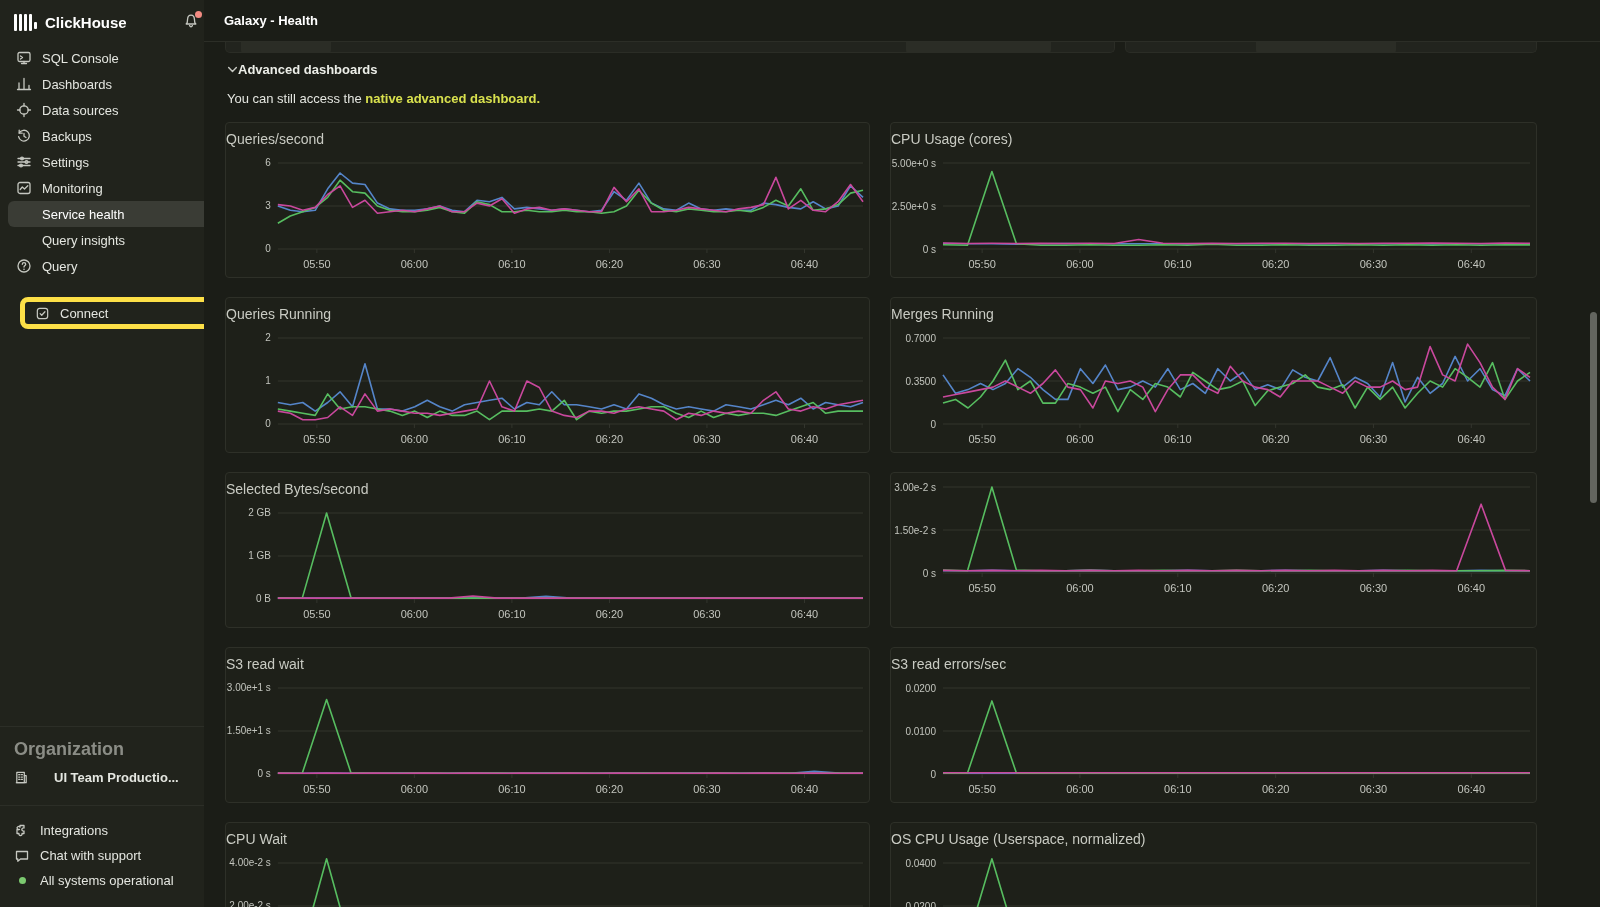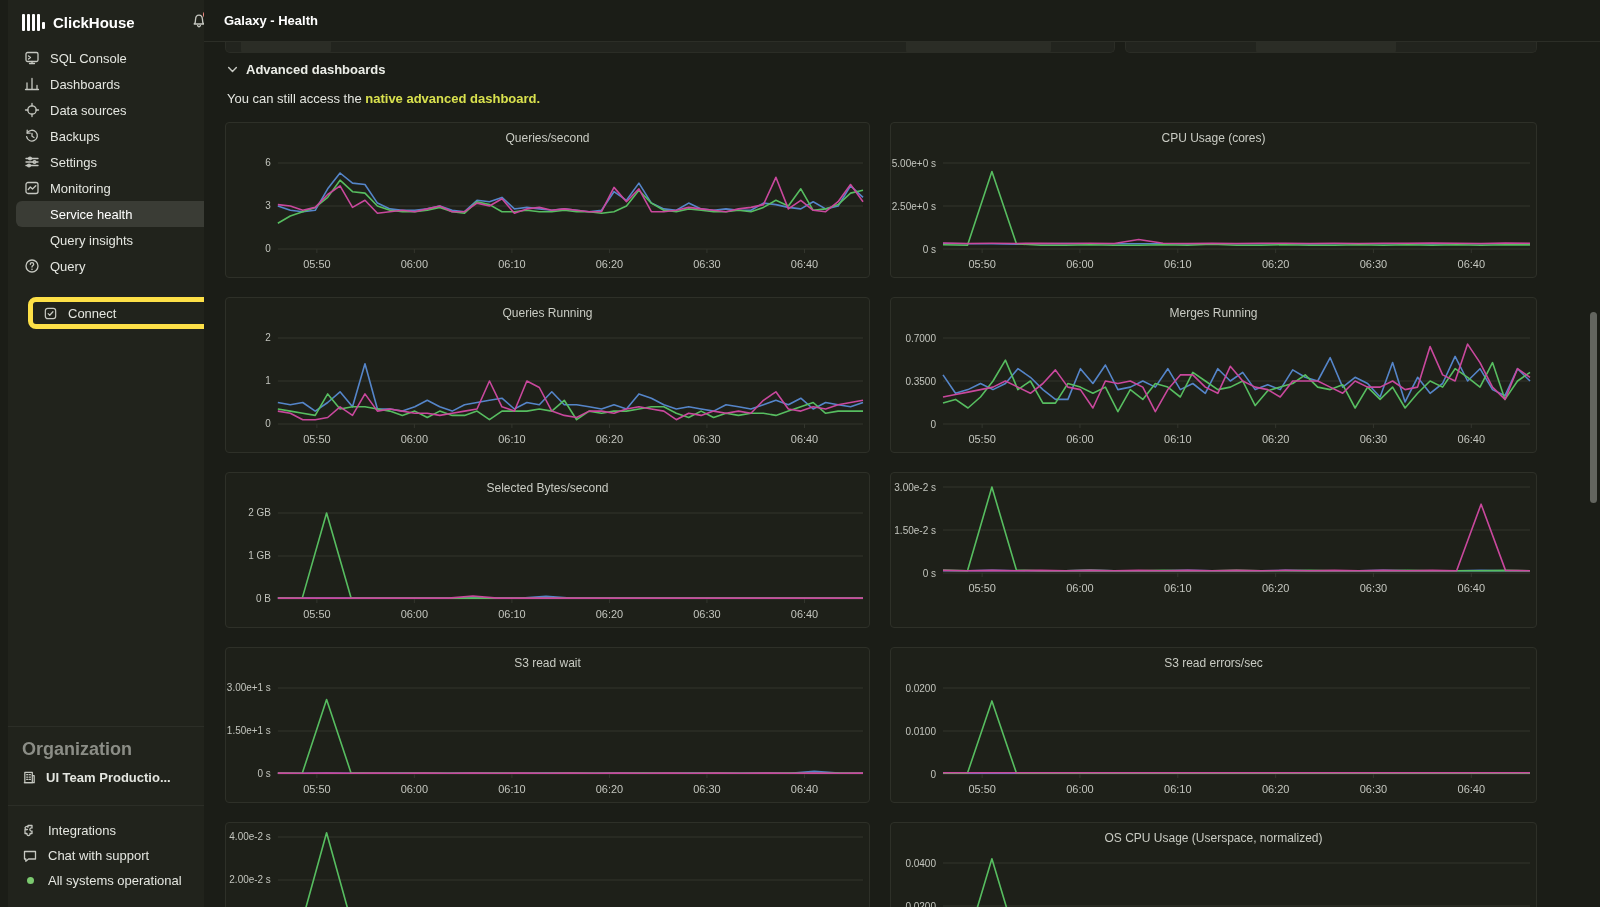--- a/index.html
+++ b/index.html
@@ -1,19 +1,19 @@
 <!DOCTYPE html>
 <html><head>
 <meta charset="utf-8">
 <style>
   html,body{margin:0;padding:0}
   body{width:1600px;height:907px;overflow:hidden;background:#1b1d17;color:#e4e6e0;
        font-family:"Liberation Sans",sans-serif;font-size:13px}
   
-  .sidebar{position:fixed;left:8px;top:0;bottom:0;width:244px;background:#21231c;
+  .sidebar{position:fixed;left:0;top:0;bottom:0;width:244px;background:#21231c;
            border-right:1px solid #2c2e27;display:flex;flex-direction:column;box-sizing:border-box}
   .side-top{display:flex;align-items:center;gap:8px;padding:11px 12px 8px 14px}
   .logo-bars{display:flex;align-items:flex-end;gap:2px;height:17px}
   .logo-bars i{display:block;width:3px;height:17px;background:#fff;border-radius:1px}
   .logo-bars i.short{height:7px;align-self:center;margin-top:6px}
   .brand{font-weight:bold;font-size:15px;color:#fff}
   .side-top .spacer{flex:1}
   .bell-wrap{position:relative;width:18px;height:18px}
   .bell-dot{position:absolute;right:-1px;top:-2px;width:7px;height:7px;border-radius:50%;background:#f28b82}
   .avatar{width:22px;height:22px;border-radius:50%;background:#a2a6ac;color:#2e3033;font-size:10px;
@@ -25,39 +25,39 @@
   .nav{padding:4px 8px 0 8px}
   .nav-item{display:flex;align-items:center;gap:10px;height:26px;padding:0 8px;border-radius:6px;cursor:pointer;color:#e4e6e0}
   .nav-item .nicon{width:16px;height:16px;display:flex;align-items:center;justify-content:center}
   .nav-sub{height:26px;display:flex;align-items:center;padding-left:34px;border-radius:6px;cursor:pointer;color:#e4e6e0}
   .nav-sub.active{background:#3a3c35;color:#fff}
   .connect-btn{margin:18px 12px 0 12px;height:32px;border:5px solid #fde047;border-radius:8px;display:flex;
                align-items:center;gap:10px;padding:0 10px;cursor:pointer;box-sizing:border-box}
   .side-bottom{margin-top:auto}
   .org-sec{border-top:1px solid #2c2e27;padding:12px 12px 10px 14px}
   .org-label{color:#8b8d86;font-size:18px;font-weight:bold;margin-bottom:10px}
-  .org-item{display:flex;align-items:center;gap:9px;cursor:pointer}
+  .org-item{display:flex;align-items:center;gap:25px;cursor:pointer}
   .org-item .oname{flex:1;font-weight:bold;white-space:nowrap;overflow:hidden}
   .foot-sec{border-top:1px solid #2c2e27;margin-top:10px;padding:12px 8px 14px 8px}
   .foot-item{display:flex;align-items:center;gap:10px;height:25px;padding:0 6px;cursor:pointer}
   .status-dot{width:7px;height:7px;border-radius:50%;margin:0 4px 0 5px}
   
   .main{position:fixed;left:204px;top:0;right:0;bottom:0;background:#1b1d17}
   .main-header{height:42px;border-bottom:1px solid #2c2e27;display:flex;align-items:center;padding-left:20px;
                font-weight:bold;color:#fff;box-sizing:border-box}
   .content{position:relative}
   .cut-strip{position:absolute;top:0;height:11px;background:#22241e;border:1px solid #2b2d26;border-top:none;
              border-radius:0 0 5px 5px;box-sizing:border-box;overflow:hidden}
   .cut-strip .blk{position:absolute;top:0;height:11px;background:#2b2d26;border-radius:0 0 3px 3px}
-  .section-row{display:flex;align-items:center;gap:8px;padding:20px 0 0 23px;color:#eceee8;font-weight:bold;cursor:pointer}
+  .section-row{display:flex;align-items:center;gap:0;padding:20px 0 0 23px;color:#eceee8;font-weight:bold;cursor:pointer}
   .notice{padding:14px 0 0 23px;color:#e4e6e0}
   .notice a{color:#d9e14e;text-decoration:none;font-weight:bold;cursor:pointer}
   .grid{display:grid;grid-template-columns:645px 647px;column-gap:20px;row-gap:19px;margin:16px 0 0 21px}
   .card{height:156px;background:#1e2019;border:1px solid #2e3028;border-radius:4px;box-sizing:border-box}
-  .card-title{text-align:center;color:#c9cbc3;font-size:12px;padding-top:8px;height:18px}
+  .card-title{text-align:left;color:#c9cbc3;font-size:14px;padding-top:8px;height:18px}
   .card svg{display:block;width:100%;height:128px}
   svg text{font-family:"Liberation Sans",sans-serif}
   .scroll-thumb{position:fixed;right:3px;top:312px;width:7px;height:191px;background:#63655f;border-radius:4px;cursor:pointer}
   .icon-stroke{stroke:#c6c8c1;stroke-width:1.3;fill:none;stroke-linecap:round;stroke-linejoin:round}
 </style>
 </head>
 <body>
 
 <div class="sidebar">
   <div class="side-top">
@@ -426,20 +426,21 @@
             <line x1="482.4471" y1="100" x2="482.4471" y2="104" stroke="#33352d" vector-effect="non-scaling-stroke"></line>
             <text x="482.4471" y="119" text-anchor="middle" font-size="11" fill="#c3c5be">06:30</text>
             <line x1="580.3000000000001" y1="100" x2="580.3000000000001" y2="104" stroke="#33352d" vector-effect="non-scaling-stroke"></line>
             <text x="580.3000000000001" y="119" text-anchor="middle" font-size="11" fill="#c3c5be">06:40</text>
             <polyline points="52.0,99.1 76.5,99.1 100.9,99.1 125.4,99.1 149.8,99.1 174.3,99.1 198.8,99.1 223.2,99.1 247.7,99.1 272.1,99.1 296.6,99.1 321.0,99.1 345.5,99.1 370.0,99.1 394.4,99.1 418.9,99.1 443.3,99.1 467.8,99.1 492.3,99.1 516.7,99.1 541.2,99.1 565.6,99.1 590.1,99.1 614.5,99.1 639.0,99.1" fill="none" stroke="#5585c9" stroke-width="1.6" stroke-linejoin="round" vector-effect="non-scaling-stroke"></polyline>
             <polyline points="52.0,99.1 76.5,99.1 100.9,26.9 125.4,99.1 149.8,99.1 174.3,99.1 198.8,99.1 223.2,99.1 247.7,99.1 272.1,99.1 296.6,99.1 321.0,99.1 345.5,99.1 370.0,99.1 394.4,99.1 418.9,99.1 443.3,99.1 467.8,99.1 492.3,99.1 516.7,99.1 541.2,99.1 565.6,99.1 590.1,99.1 614.5,99.1 639.0,99.1" fill="none" stroke="#57bd60" stroke-width="1.6" stroke-linejoin="round" vector-effect="non-scaling-stroke"></polyline>
             <polyline points="52.0,98.7 76.5,98.7 100.9,98.7 125.4,98.7 149.8,98.7 174.3,98.7 198.8,98.7 223.2,98.7 247.7,98.7 272.1,98.7 296.6,98.7 321.0,98.7 345.5,98.7 370.0,98.7 394.4,98.7 418.9,98.7 443.3,98.7 467.8,98.7 492.3,98.7 516.7,98.7 541.2,98.7 565.6,98.7 590.1,98.7 614.5,98.7 639.0,98.7" fill="none" stroke="#c9489d" stroke-width="1.6" stroke-linejoin="round" vector-effect="non-scaling-stroke"></polyline>
           </svg>
       </div>
       <div class="card">
+        <div class="card-title">CPU Wait</div>
         <svg viewBox="0 0 645 128" preserveAspectRatio="none">
             <line x1="52" y1="14" x2="639" y2="14" stroke="#33352d" stroke-width="1" vector-effect="non-scaling-stroke"></line>
             <text x="45" y="17.5" text-anchor="end" font-size="10" fill="#c3c5be">4.00e-2 s</text>
             <line x1="52" y1="57" x2="639" y2="57" stroke="#33352d" stroke-width="1" vector-effect="non-scaling-stroke"></line>
             <text x="45" y="60.5" text-anchor="end" font-size="10" fill="#c3c5be">2.00e-2 s</text>
             <line x1="52" y1="100" x2="639" y2="100" stroke="#33352d" stroke-width="1" vector-effect="non-scaling-stroke"></line>
             <text x="45" y="103.5" text-anchor="end" font-size="10" fill="#c3c5be">0 s</text>
             <line x1="91.15289999999999" y1="100" x2="91.15289999999999" y2="104" stroke="#33352d" vector-effect="non-scaling-stroke"></line>
             <text x="91.15289999999999" y="119" text-anchor="middle" font-size="11" fill="#c3c5be">05:50</text>
             <line x1="188.9471" y1="100" x2="188.9471" y2="104" stroke="#33352d" vector-effect="non-scaling-stroke"></line>

